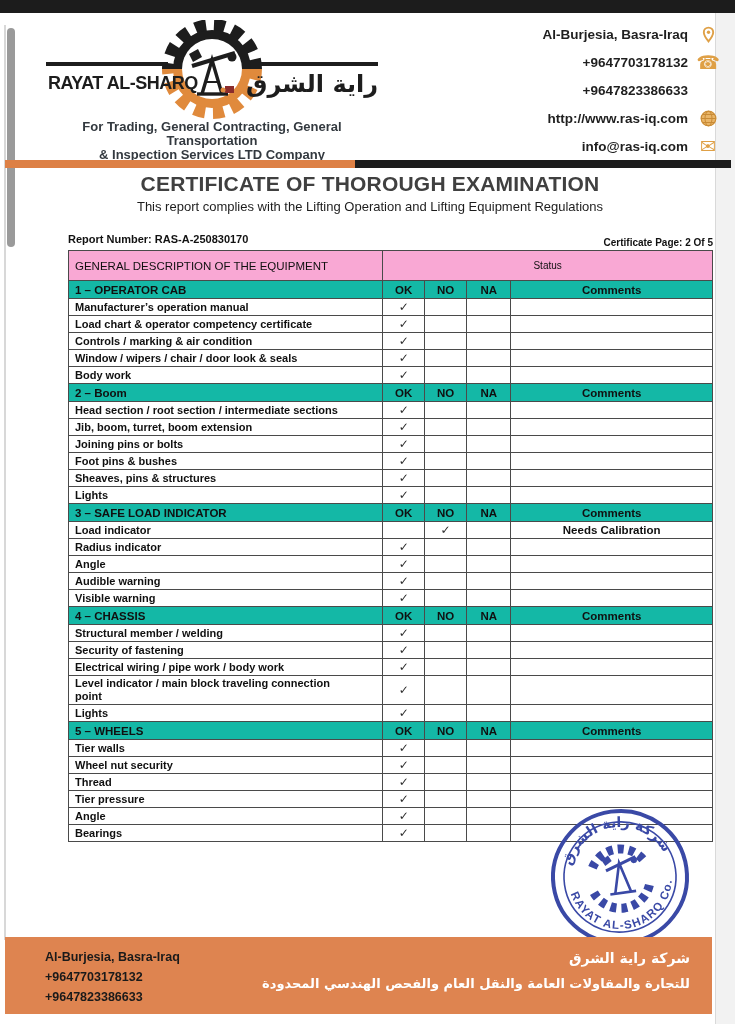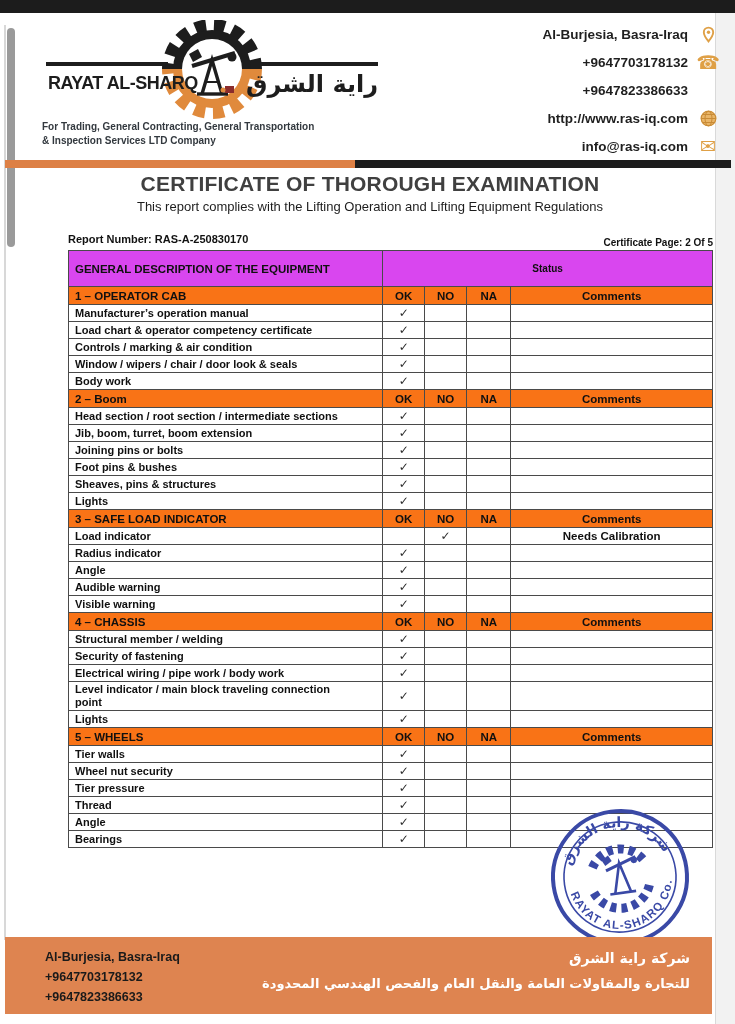--- a/index.html
+++ b/index.html
@@ -10,21 +10,21 @@
 
   
   .top-bar { position:absolute; left:0; top:0; width:735px; height:13px; background:#1c1c1c; }
   .right-margin { position:absolute; top:13px; right:0; width:20px; height:1011px; background:#f2f2f2; border-left:1px solid #d9d9d9; }
   .left-edge { position:absolute; left:4px; top:25px; width:2px; height:915px; background:#d8d8d8; }
   .scrollbar { position:absolute; left:7px; top:28px; width:8px; height:219px; background:#9a9a9a; border-radius:6px; }
 
   
   .logo-wrap { position:absolute; left:42px; top:20px; width:340px; height:135px; }
   .logo-svg { position:absolute; left:0; top:0; }
-  .tagline { position:absolute; left:0; top:100px; width:340px; font-size:10px; font-weight:bold; color:#33393f; line-height:14px; }
+  .tagline { position:absolute; left:0; top:100px; width:340px; text-align:center; font-size:13px; font-weight:bold; color:#33393f; line-height:14px; }
 
   .contacts { position:absolute; right:16px; top:20px; width:310px; }
   .contact-row { display:flex; justify-content:flex-end; align-items:center; gap:9px; height:28px; }
   .contact-text { font-size:13.5px; font-weight:600; color:#1f1f1f; }
   .contact-icon { width:22px; display:flex; justify-content:center; align-items:center; }
   .glyph-icon { color:#DFA046; font-size:19px; line-height:1; font-family:"DejaVu Sans", sans-serif; }
 
   .divider { position:absolute; left:5px; top:160px; width:726px; height:8px; display:flex; }
   .divider .orange { width:350px; height:8px; background:#DD8045; }
   .divider .black { flex:1; height:8px; background:#1c1c1c; }
@@ -36,24 +36,24 @@
   
   .report-line { position:absolute; left:68px; top:233px; width:645px; font-size:11px; color:#111; }
   .report-label { font-weight:600; }
   .report-number { font-weight:800; }
   .page-info { position:absolute; right:0; top:4px; font-size:10px; font-weight:600; color:#111; }
 
   
   .table-wrap { position:absolute; left:68px; top:250px; width:645px; }
   table.insp { width:100%; border-collapse:collapse; table-layout:fixed; }
   table.insp td { border:1px solid #4a4a4a; color:#101010; vertical-align:middle; }
-  tr.head td { height:36px; font-weight:700; font-size:11.5px; background:#d946ef; }
+  tr.head td { height:30px; font-weight:400; font-size:11.5px; background:#f9a8d4; }
   tr.head td.desc { padding-left:6px; text-align:left; }
   tr.head td.status { text-align:center; font-size:10px; }
-  tr.sec td { height:18px; background:#f97316; font-weight:800; font-size:11.5px; }
+  tr.sec td { height:18px; background:#14b8a6; font-weight:800; font-size:11.5px; }
   tr.sec td.sec-title { padding-left:6px; text-align:left; }
   tr.sec td.c { text-align:center; }
   tr.item td { height:17px; font-size:11px; font-weight:700; }
   tr.item td.lbl { padding:1px 4px 1px 6px; text-align:left; white-space:pre-line; line-height:13px; }
   tr.item td.chk { text-align:center; font-weight:400; font-size:12px; color:#2e2e2e; font-family:"DejaVu Sans", sans-serif; }
   tr.item td.cmt { text-align:center; font-weight:800; font-size:11.5px; }
 
   
   .stamp-wrap { position:absolute; left:545px; top:805px; width:150px; height:144px; transform:rotate(-8deg); }
 
@@ -374,28 +374,28 @@
             <td class="cmt"></td>
           </tr>
           <tr class="item">
             <td class="lbl">Wheel nut security</td>
             <td class="chk">✓</td>
             <td class="chk"></td>
             <td class="chk"></td>
             <td class="cmt"></td>
           </tr>
           <tr class="item">
+            <td class="lbl">Thread</td>
+            <td class="chk">✓</td>
+            <td class="chk"></td>
+            <td class="chk"></td>
+            <td class="cmt"></td>
+          </tr>
+          <tr class="item">
             <td class="lbl">Tier pressure</td>
-            <td class="chk">✓</td>
-            <td class="chk"></td>
-            <td class="chk"></td>
-            <td class="cmt"></td>
-          </tr>
-          <tr class="item">
-            <td class="lbl">Thread</td>
             <td class="chk">✓</td>
             <td class="chk"></td>
             <td class="chk"></td>
             <td class="cmt"></td>
           </tr>
           <tr class="item">
             <td class="lbl">Angle</td>
             <td class="chk">✓</td>
             <td class="chk"></td>
             <td class="chk"></td>

